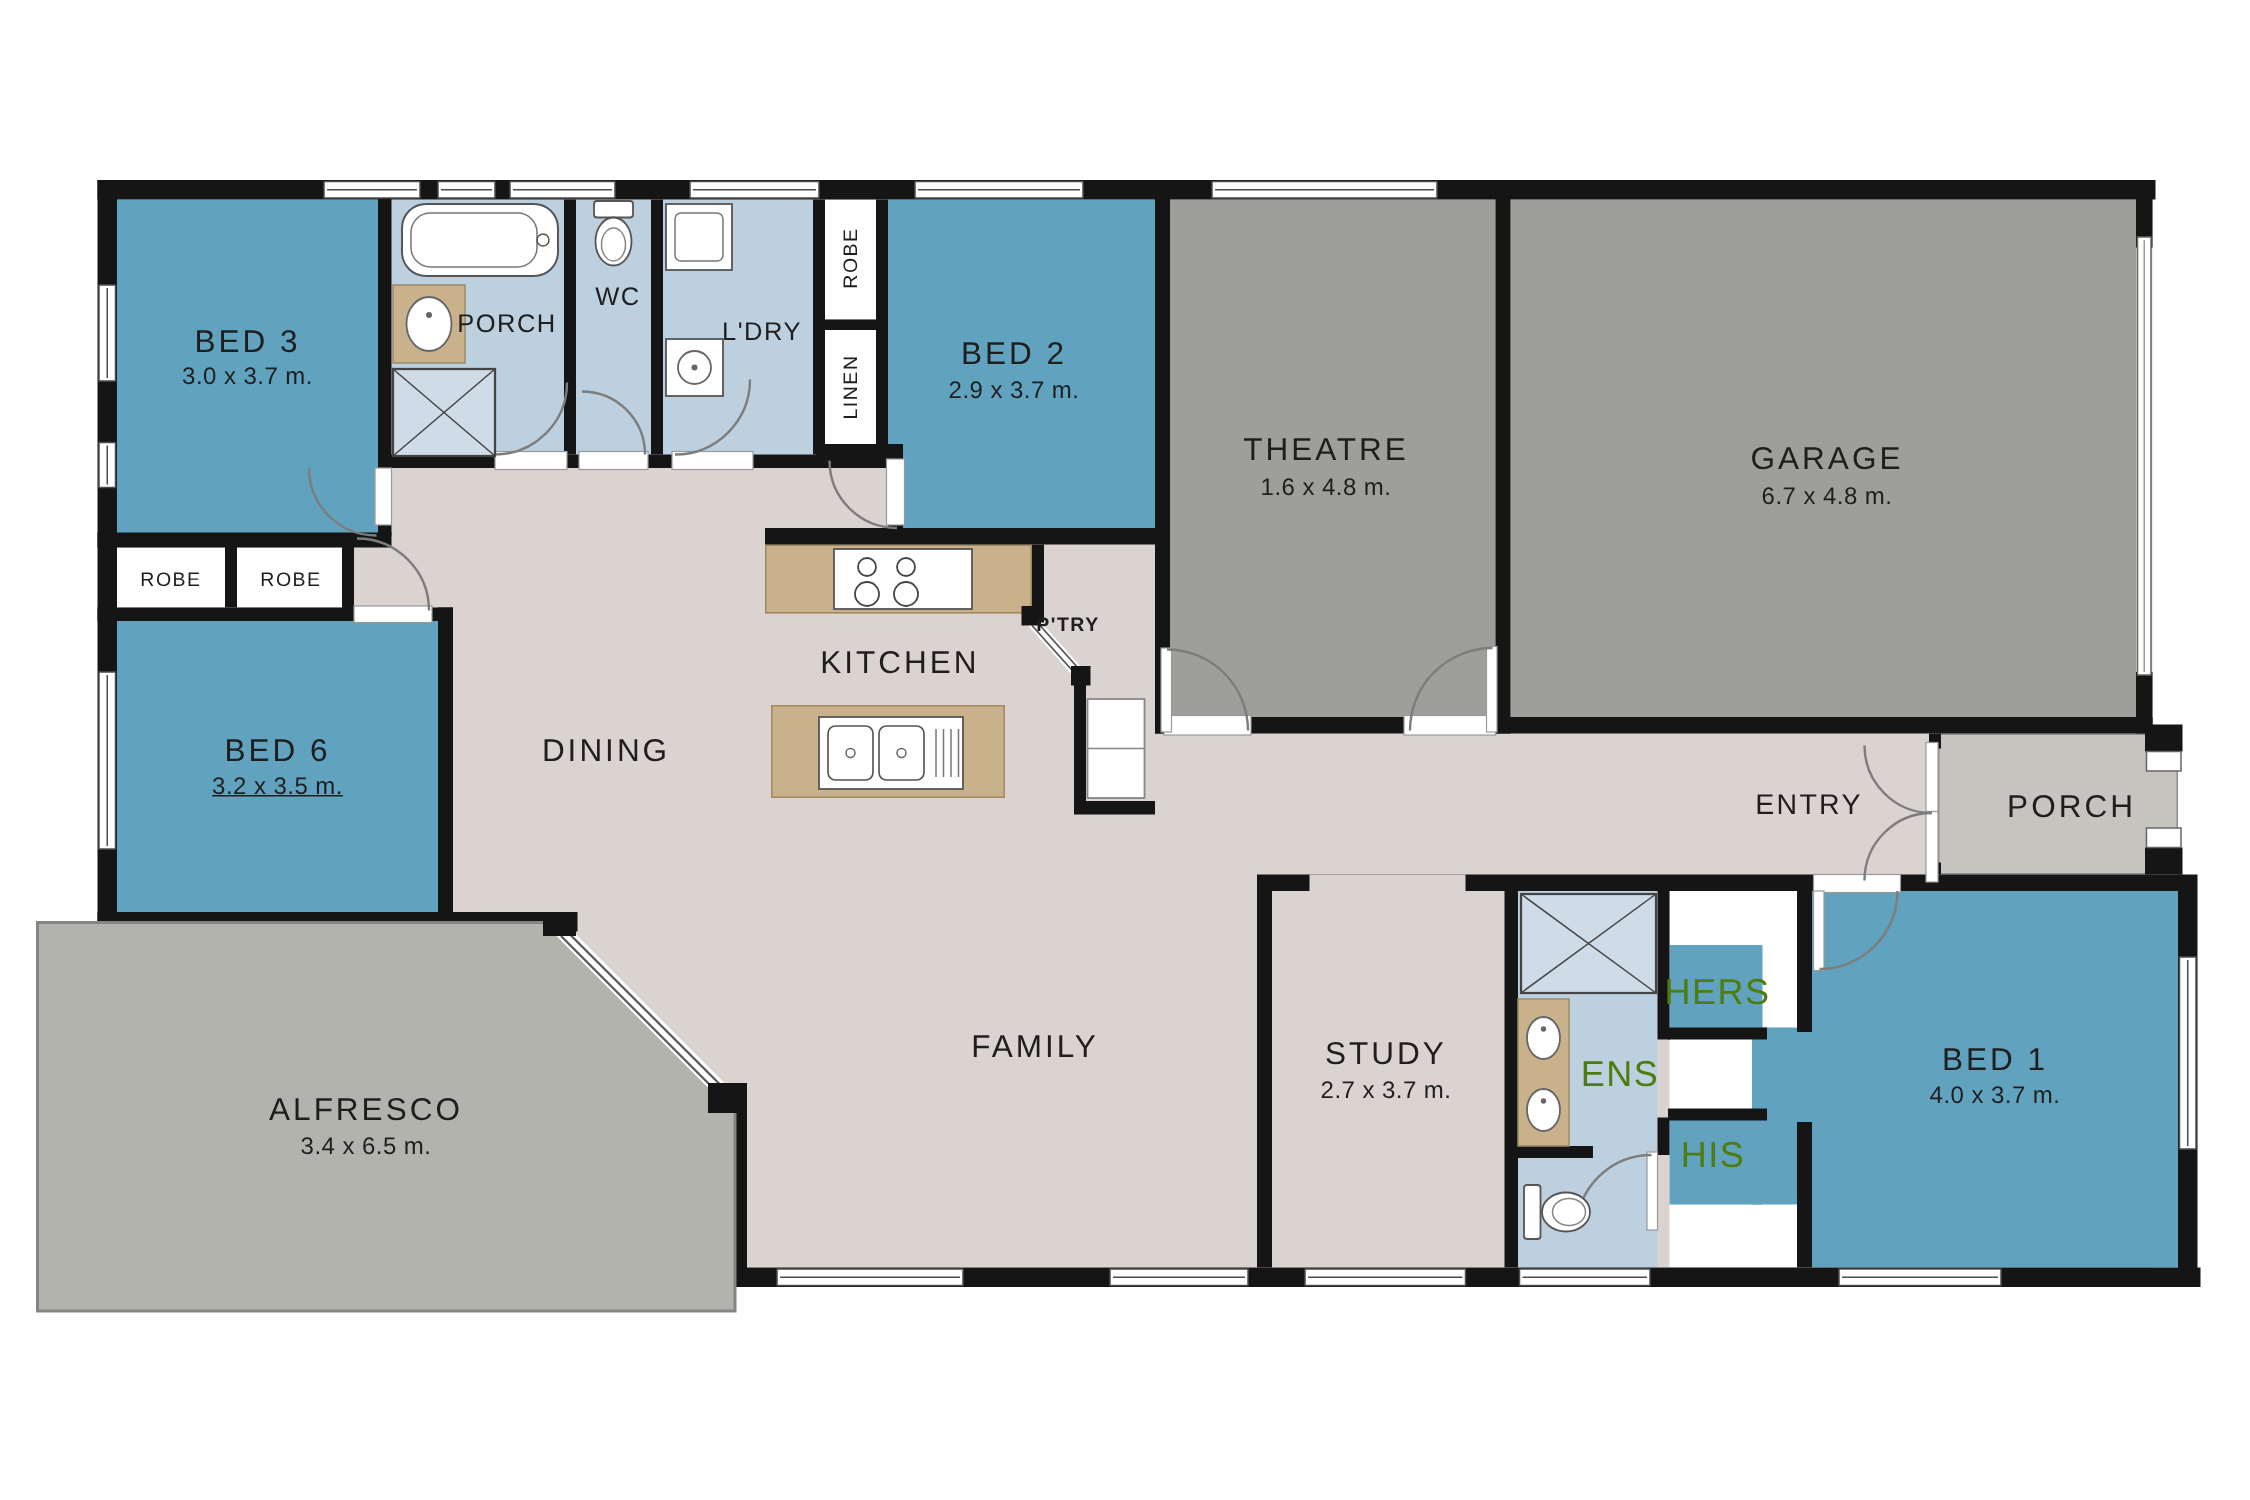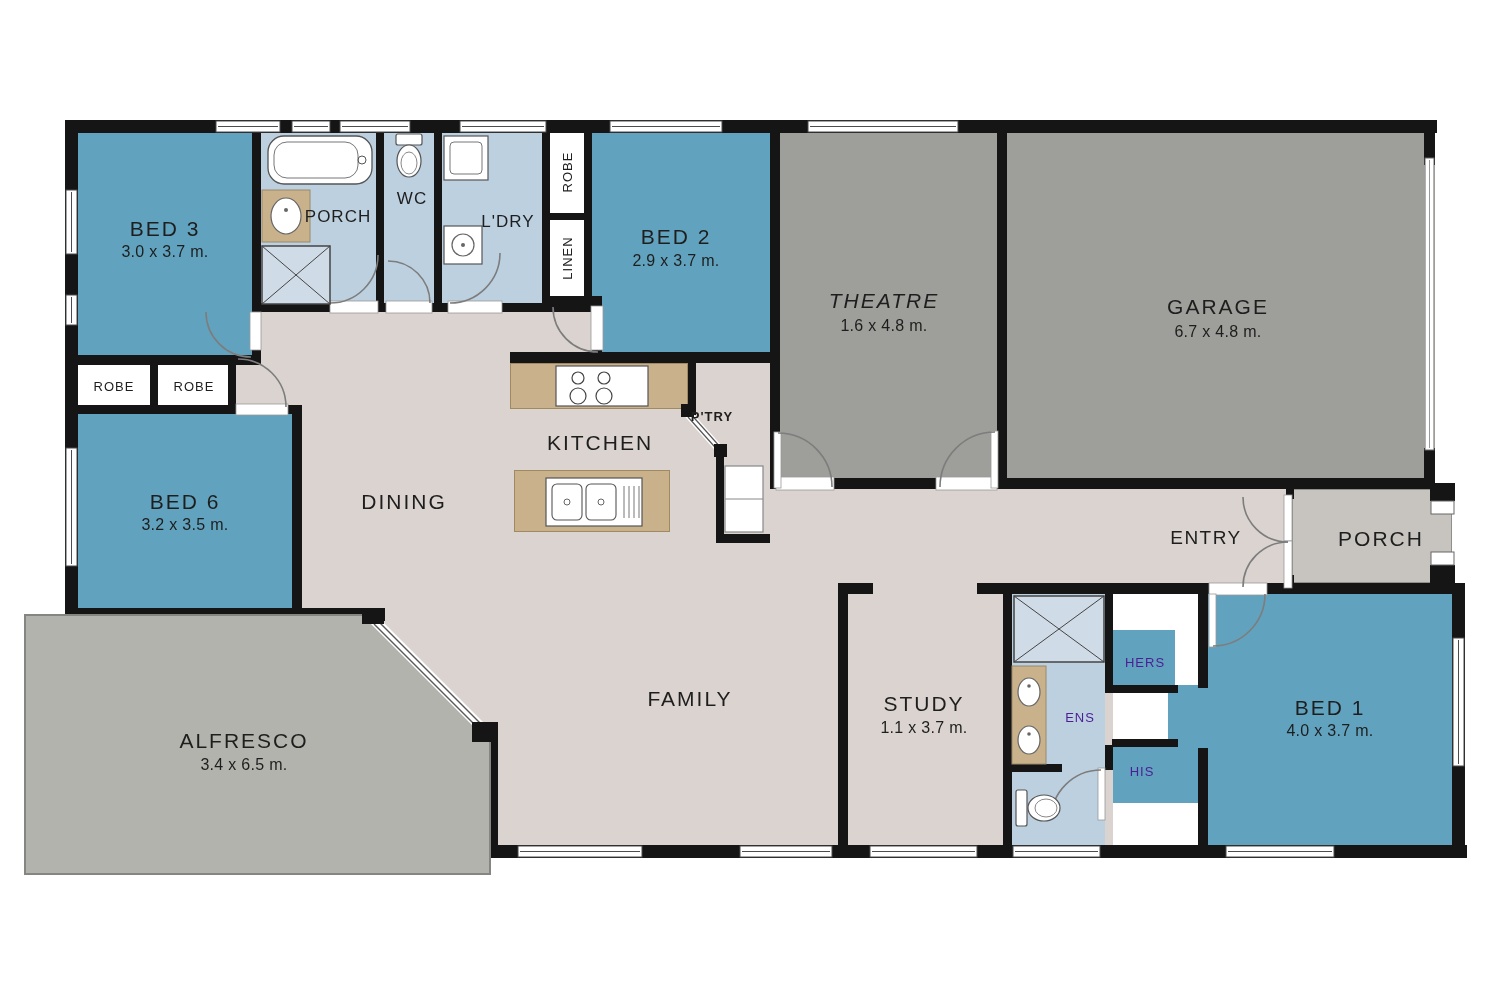--- a/index.html
+++ b/index.html
@@ -14,21 +14,21 @@
   .tan{background:#c9b18c;border:1px solid #a08a61;box-sizing:border-box;}
   .porchc{background:#c7c4bf;border:1px solid #8f8f8b;box-sizing:border-box;}
   .w{position:absolute;background:#151515;}
   svg.overlay{position:absolute;left:0;top:0;}
   .lbl{position:absolute;transform:translate(-50%,-50%);color:#1e1e1e;white-space:nowrap;
        text-align:center;line-height:1;}
   .name{font-size:21px;letter-spacing:2px;}
   .dim{font-size:16px;letter-spacing:0.3px;}
   .small{font-size:17px;letter-spacing:1px;}
   .tiny{font-size:13px;letter-spacing:1px;}
-  .hh{font-size:13px;letter-spacing:1px;color:#4c1d95;}
+  .hh{font-size:24px;letter-spacing:1px;color:#4d7c0f;}
   .vert{transform:translate(-50%,-50%) rotate(-90deg);}
 </style>
 </head>
 <body>
 
 <div id="plan">
 
   <div class="r beige" style="left:78px;top:133px;width:1357px;height:712px;"></div>
 
   <div class="r blue" style="left:78px;top:133px;width:174px;height:224px;"></div>
@@ -278,37 +278,37 @@
 
   <div class="lbl name" style="left:165px;top:228px;">BED 3</div>
   <div class="lbl dim" style="left:165px;top:252px;">3.0 x 3.7 m.</div>
   <div class="lbl small" style="left:338px;top:216px;">PORCH</div>
   <div class="lbl small" style="left:412px;top:198px;">WC</div>
   <div class="lbl small" style="left:508px;top:221px;">L'DRY</div>
   <div class="lbl tiny vert" style="left:567px;top:172px;">ROBE</div>
   <div class="lbl tiny vert" style="left:567px;top:258px;">LINEN</div>
   <div class="lbl name" style="left:676px;top:236px;">BED 2</div>
   <div class="lbl dim" style="left:676px;top:261px;">2.9 x 3.7 m.</div>
-  <div class="lbl name" style="left:884px;top:300px;font-style:italic;">THEATRE</div>
+  <div class="lbl name" style="left:884px;top:300px;">THEATRE</div>
   <div class="lbl dim" style="left:884px;top:326px;">1.6 x 4.8 m.</div>
   <div class="lbl name" style="left:1218px;top:306px;text-align:right;">GARAGE</div>
   <div class="lbl dim" style="left:1218px;top:332px;">6.7 x 4.8 m.</div>
   <div class="lbl tiny" style="left:114px;top:386px;">ROBE</div>
   <div class="lbl tiny" style="left:194px;top:386px;">ROBE</div>
   <div class="lbl name" style="left:185px;top:501px;">BED 6</div>
-  <div class="lbl dim" style="left:185px;top:525px;">3.2 x 3.5 m.</div>
+  <div class="lbl dim" style="left:185px;top:525px;text-decoration:underline;">3.2 x 3.5 m.</div>
   <div class="lbl name" style="left:404px;top:501px;">DINING</div>
   <div class="lbl name" style="left:600px;top:442px;">KITCHEN</div>
   <div class="lbl tiny" style="left:712px;top:416px;font-weight:bold;">P'TRY</div>
   <div class="lbl" style="left:1206px;top:537px;font-size:19px;letter-spacing:1.5px;">ENTRY</div>
   <div class="lbl name" style="left:1381px;top:538px;">PORCH</div>
   <div class="lbl name" style="left:244px;top:740px;">ALFRESCO</div>
   <div class="lbl dim" style="left:244px;top:765px;">3.4 x 6.5 m.</div>
   <div class="lbl name" style="left:690px;top:698px;">FAMILY</div>
   <div class="lbl name" style="left:924px;top:703px;">STUDY</div>
-  <div class="lbl dim" style="left:924px;top:728px;">1.1 x 3.7 m.</div>
+  <div class="lbl dim" style="left:924px;top:728px;">2.7 x 3.7 m.</div>
   <div class="lbl hh" style="left:1080px;top:717px;">ENS</div>
   <div class="lbl hh" style="left:1145px;top:662px;">HERS</div>
   <div class="lbl hh" style="left:1142px;top:771px;">HIS</div>
   <div class="lbl name" style="left:1330px;top:707px;">BED 1</div>
   <div class="lbl dim" style="left:1330px;top:731px;">4.0 x 3.7 m.</div>
 
 </div>
 
 </body></html>

